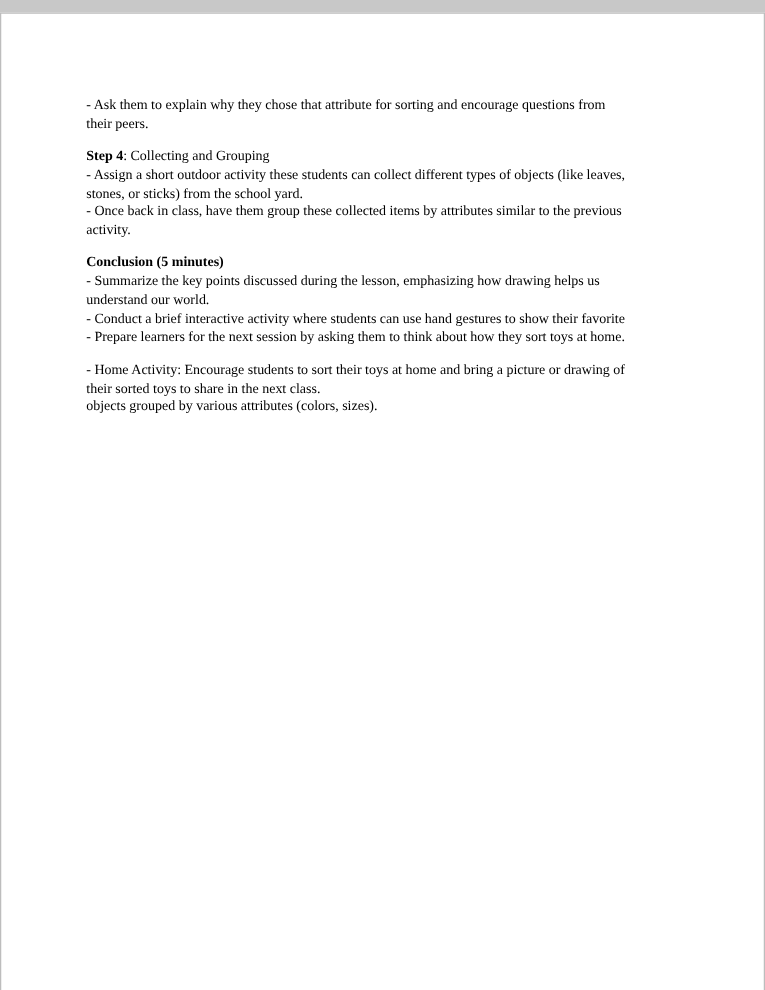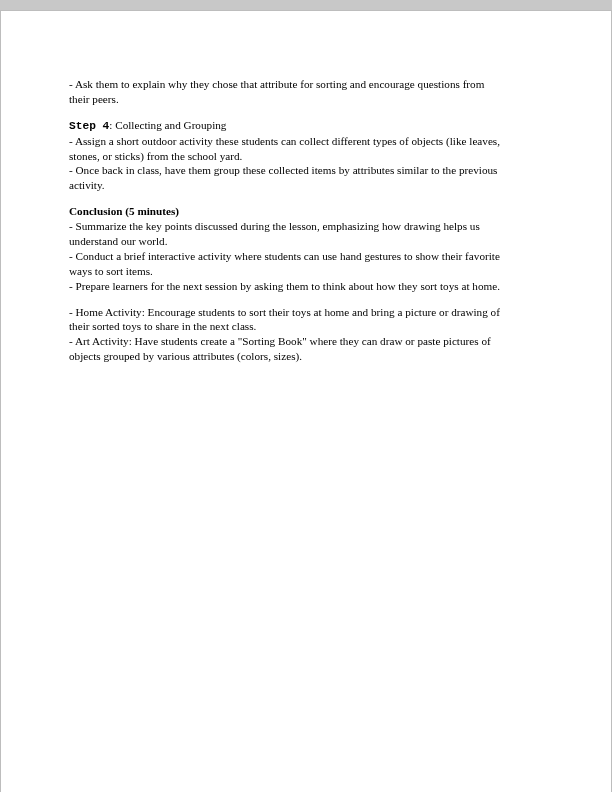--- a/index.html
+++ b/index.html
@@ -29,21 +29,20 @@
     text-align: left;
   }
   .para {
     margin-bottom: 0px;
   }
   .gap {
     height: 11px;
   }
   .bold {
     font-weight: bold;
-    font-family: Liberation Mono, monospace;
   }
   .heading {
     font-weight: bold;
   }
   .line {
     display: block;
   }
 </style>
 </head>
 <body>
@@ -64,28 +63,26 @@
       <span class="line">- Once back in class, have them group these collected items by attributes similar to the previous</span>
       <span class="line">activity.</span>
     </div>
     <div class="gap"></div>
 
     <div class="para">
       <span class="line heading">Conclusion (5 minutes)</span>
       <span class="line">- Summarize the key points discussed during the lesson, emphasizing how drawing helps us</span>
       <span class="line">understand our world.</span>
       <span class="line">- Conduct a brief interactive activity where students can use hand gestures to show their favorite</span>
-      <span class="line">ways to sort items.</span>
       <span class="line">- Prepare learners for the next session by asking them to think about how they sort toys at home.</span>
     </div>
     <div class="gap"></div>
 
     <div class="para">
       <span class="line">- Home Activity: Encourage students to sort their toys at home and bring a picture or drawing of</span>
       <span class="line">their sorted toys to share in the next class.</span>
-      <span class="line">- Art Activity: Have students create a "Sorting Book" where they can draw or paste pictures of</span>
       <span class="line">objects grouped by various attributes (colors, sizes).</span>
     </div>
     <div class="gap"></div>
 
 
   </div>
 </div>
 
 </body></html>

